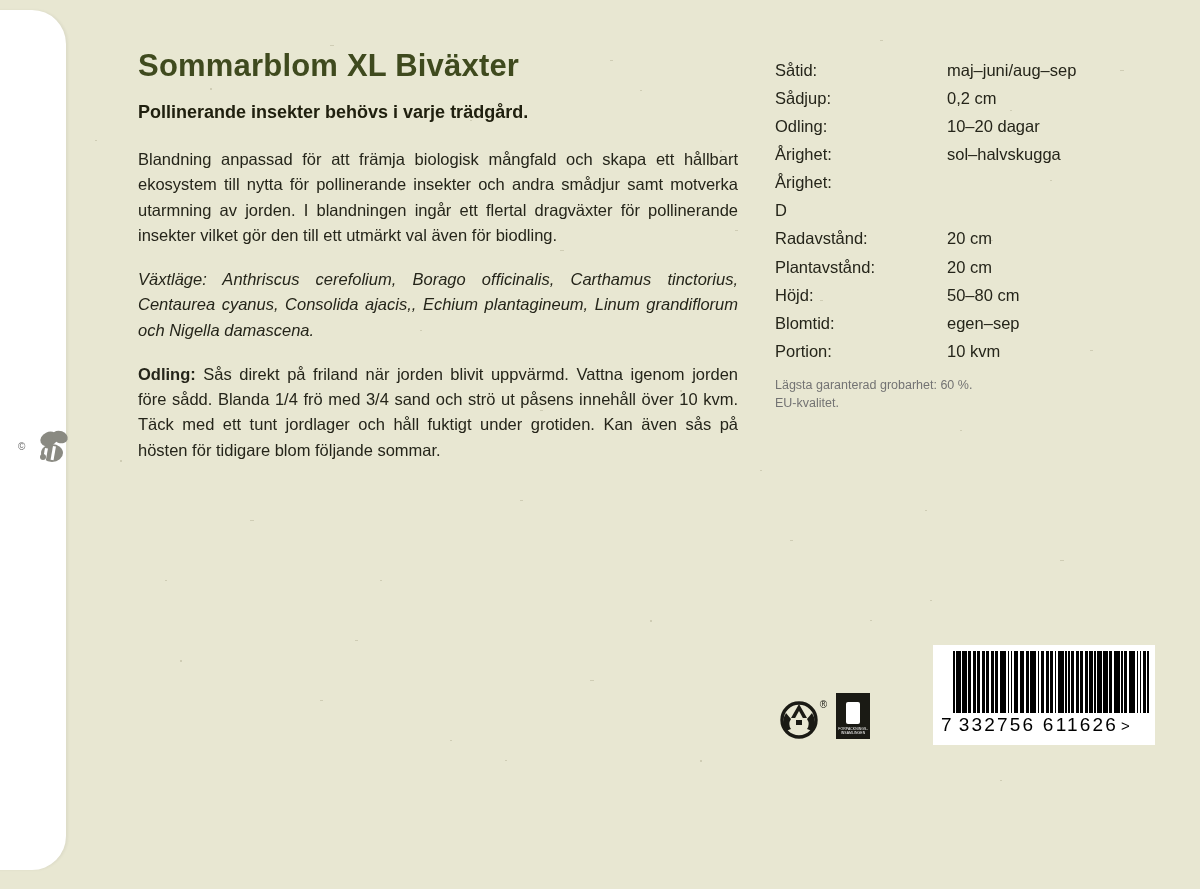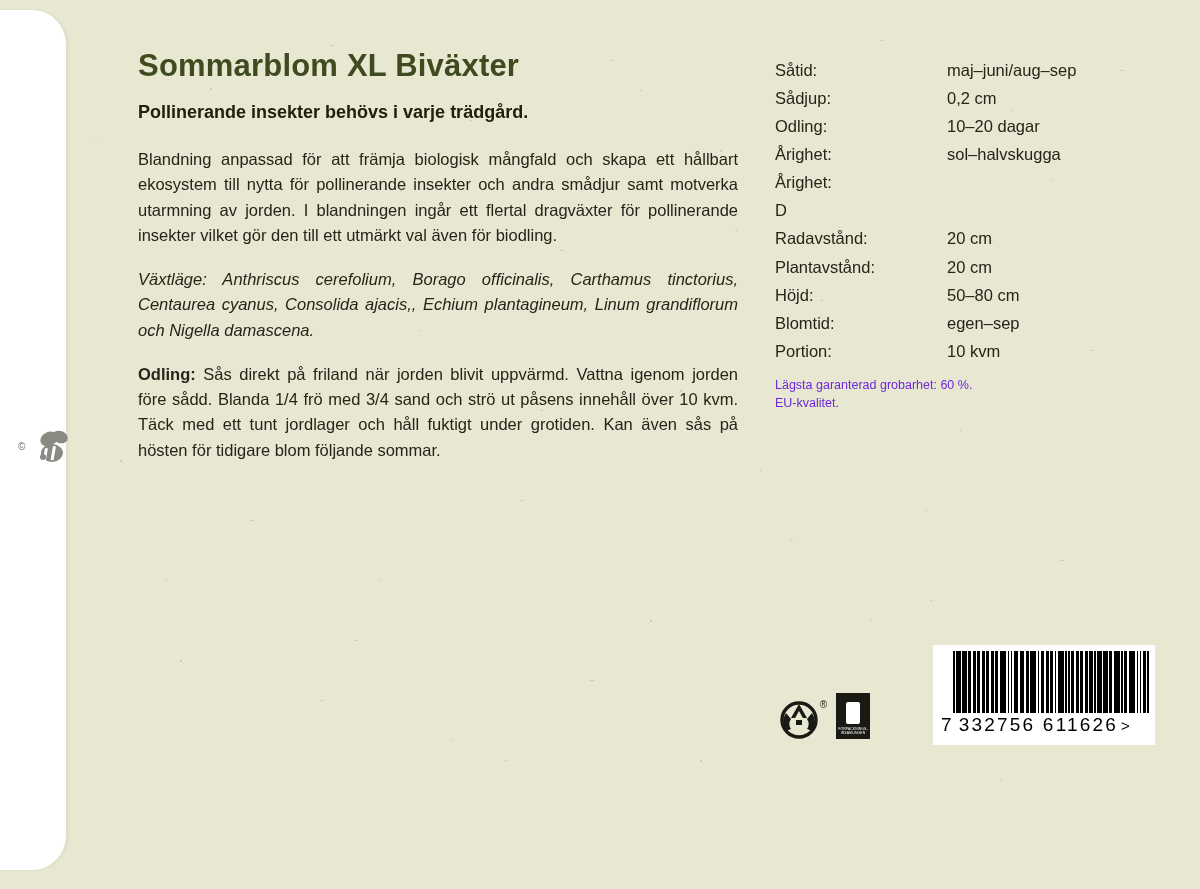--- a/index.html
+++ b/index.html
@@ -125,21 +125,21 @@
   .spec-label {
     width: 172px;
     flex: 0 0 172px;
   }
   .spec-value {
     flex: 1;
   }
   .spec-note {
     margin-top: 12px;
     font-size: 12.5px;
-    color: #6d28d9;
+    color: #737373;
     line-height: 1.45;
   }
 
   
   #left-mark {
     position: absolute;
     left: 18px;
     top: 420px;
     width: 70px;
     height: 52px;

